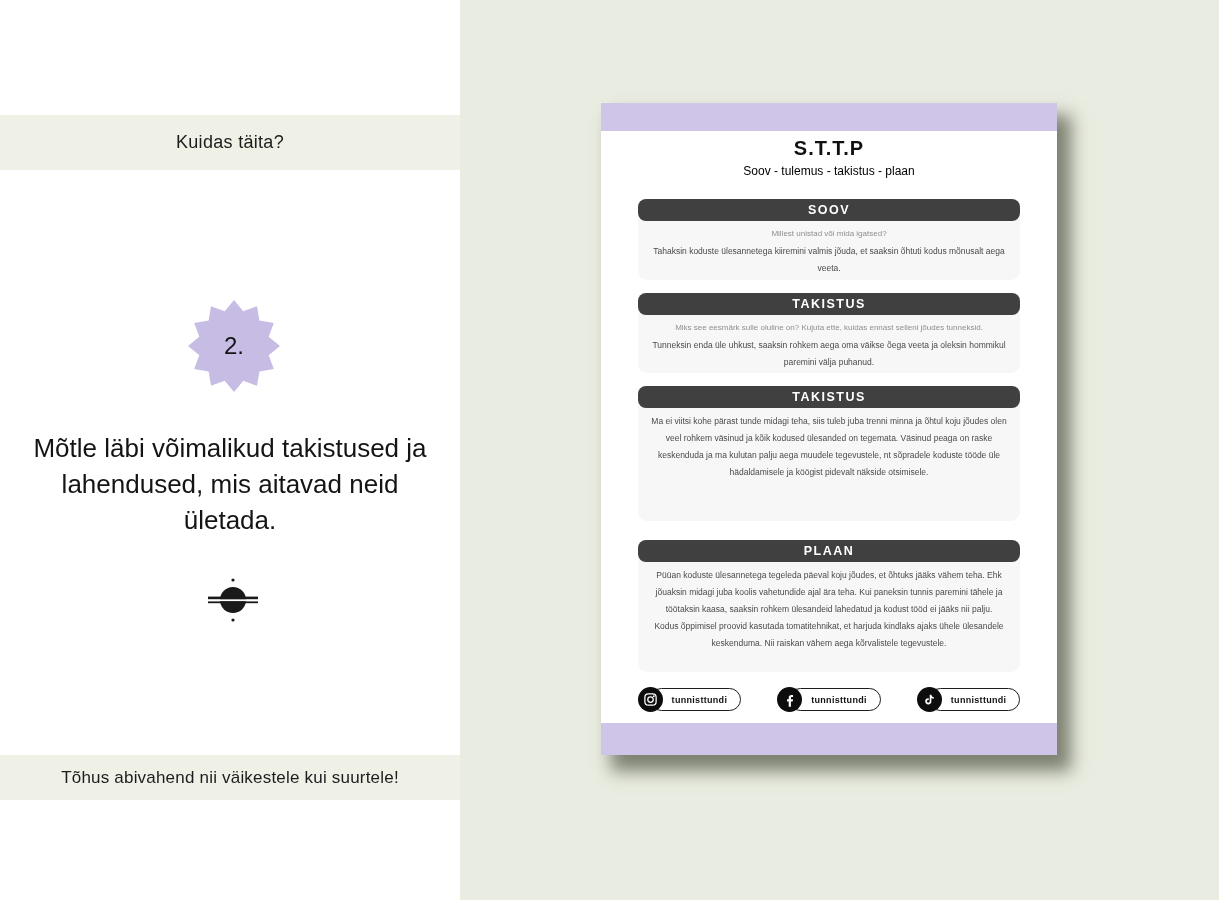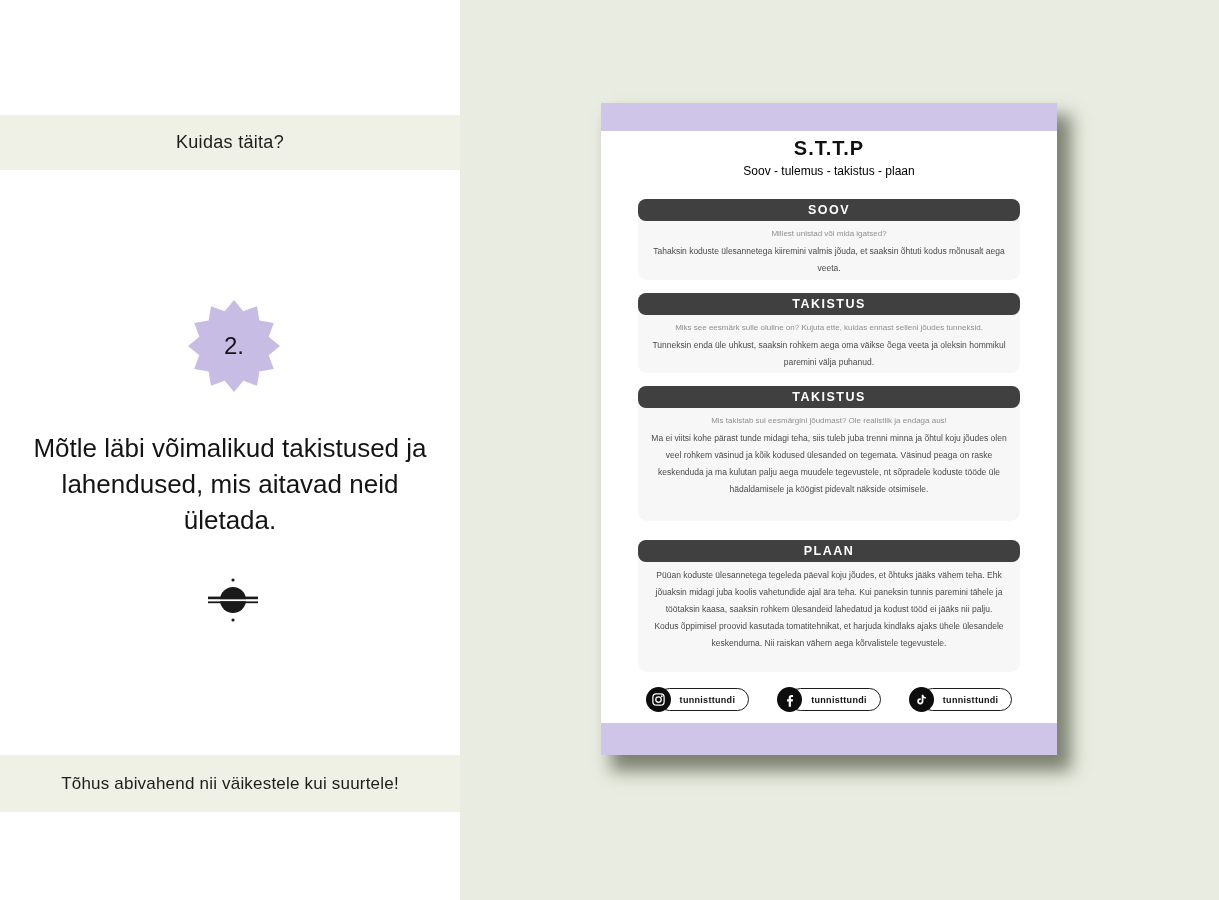--- a/index.html
+++ b/index.html
@@ -5,21 +5,21 @@
   html,body{margin:0;padding:0;background:#ffffff;}
   *{box-sizing:border-box;}
   .canvas{
     position:relative;width:1219px;height:900px;overflow:hidden;
     font-family:"Liberation Sans",sans-serif;color:#161616;
   }
   
   .left-panel{position:absolute;left:0;top:0;width:460px;height:900px;background:#ffffff;}
   .band{position:absolute;left:0;width:460px;background:#eff1e7;display:flex;align-items:center;justify-content:center;}
   .top-band{top:115px;height:55px;font-size:18px;letter-spacing:.3px;color:#1d1d1d;}
-  .bottom-band{top:755px;height:57px;font-size:17px;letter-spacing:.2px;color:#1d1d1d;}
+  .bottom-band{top:755px;height:45px;font-size:17px;letter-spacing:.2px;color:#1d1d1d;}
   .starburst{position:absolute;left:188px;top:300px;width:92px;height:92px;}
   .starburst svg{position:absolute;inset:0;}
   .step-num{position:absolute;inset:0;display:flex;align-items:center;justify-content:center;font-size:24px;color:#141414;}
   .description{position:absolute;top:430px;left:18px;width:424px;margin:0;text-align:center;
     font-size:26px;line-height:36px;color:#141414;}
   .planet{position:absolute;left:205px;top:572px;width:56px;height:56px;}
   
   .right-panel{position:absolute;left:460px;top:0;width:759px;height:900px;background:#e9ece0;}
   .page{position:absolute;left:141px;top:103px;width:456px;height:652px;background:#ffffff;
     box-shadow:12px 14px 16px 2px rgba(88,93,76,0.75);}
@@ -33,21 +33,21 @@
   .s1{top:96px;} .s2{top:190px;} .s3{top:283px;} .s4{top:430px;margin-top:7px;}
   .sec-header{position:relative;z-index:2;height:22px;background:#404040;border-radius:8px;
     display:flex;align-items:center;justify-content:center;color:#fff;font-weight:bold;
     font-size:12.5px;letter-spacing:1.5px;}
   .sec-body{position:relative;z-index:1;margin-top:-10px;padding-top:10px;background:#f7f7f7;
     border-radius:9px;text-align:center;}
   .s1 .sec-body{height:69px;} .s2 .sec-body{height:68px;}
   .s3 .sec-body{height:123px;} .s4 .sec-body{height:120px;}
   .sec-question{font-size:8px;color:#8f8f8f;padding:8px 14px 0;}
   .sec-answer{font-size:8.5px;color:#4a4a4a;line-height:17px;padding:5px 11px 0;white-space:pre-line;}
-  .social-row{position:absolute;top:584px;left:0;width:100%;display:flex;justify-content:center;gap:28px;}
+  .social-row{position:absolute;top:584px;left:0;width:100%;display:flex;justify-content:center;gap:36px;}
   .badge{display:flex;align-items:center;cursor:pointer;}
   .badge-circle{width:25px;height:25px;border-radius:50%;background:#0d0d0d;z-index:2;
     display:flex;align-items:center;justify-content:center;flex:0 0 auto;}
   .badge-pill{margin-left:-13px;height:23px;border:1.2px solid #1c1c1c;border-radius:13px;
     padding:0 13px 0 21px;display:flex;align-items:center;font-size:9px;font-weight:bold;
     letter-spacing:.3px;color:#111;background:#fff;}
 </style>
 </head>
 <body>
 
@@ -108,21 +108,20 @@
           <div class="sec-question">Miks see eesmärk sulle oluline on? Kujuta ette, kuidas ennast selleni jõudes tunneksid.</div>
           <div class="sec-answer">Tunneksin enda üle uhkust, saaksin rohkem aega oma väikse õega veeta ja oleksin hommikul paremini välja puhanud.</div>
         </div>
       </div>
 
       <div class="section s3">
         <div class="sec-header">
           <span>TAKISTUS</span>
         </div>
         <div class="sec-body">
-          <div class="sec-question">Mis takistab sul eesmärgini jõudmast? Ole realistlik ja endaga aus!</div>
           <div class="sec-answer">Ma ei viitsi kohe pärast tunde midagi teha, siis tuleb juba trenni minna ja õhtul koju jõudes olen veel rohkem väsinud ja kõik kodused ülesanded on tegemata. Väsinud peaga on raske keskenduda ja ma kulutan palju aega muudele tegevustele, nt sõpradele koduste tööde üle hädaldamisele ja köögist pidevalt näkside otsimisele.</div>
         </div>
       </div>
 
       <div class="section s4">
         <div class="sec-header">
           <span>PLAAN</span>
         </div>
         <div class="sec-body">
           <div class="sec-answer">Püüan koduste ülesannetega tegeleda päeval koju jõudes, et õhtuks jääks vähem teha. Ehk jõuaksin midagi juba koolis vahetundide ajal ära teha. Kui paneksin tunnis paremini tähele ja töötaksin kaasa, saaksin rohkem ülesandeid lahedatud ja kodust tööd ei jääks nii palju.

